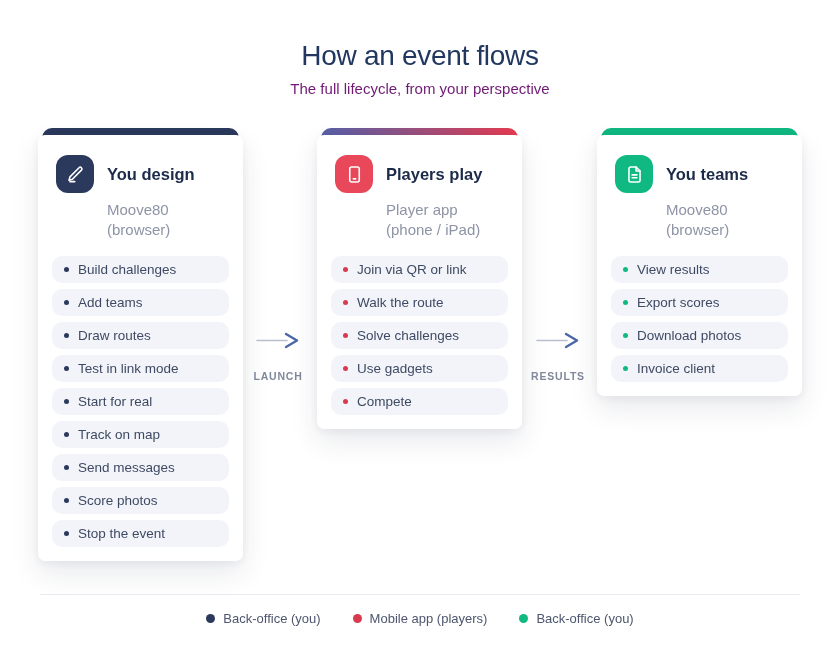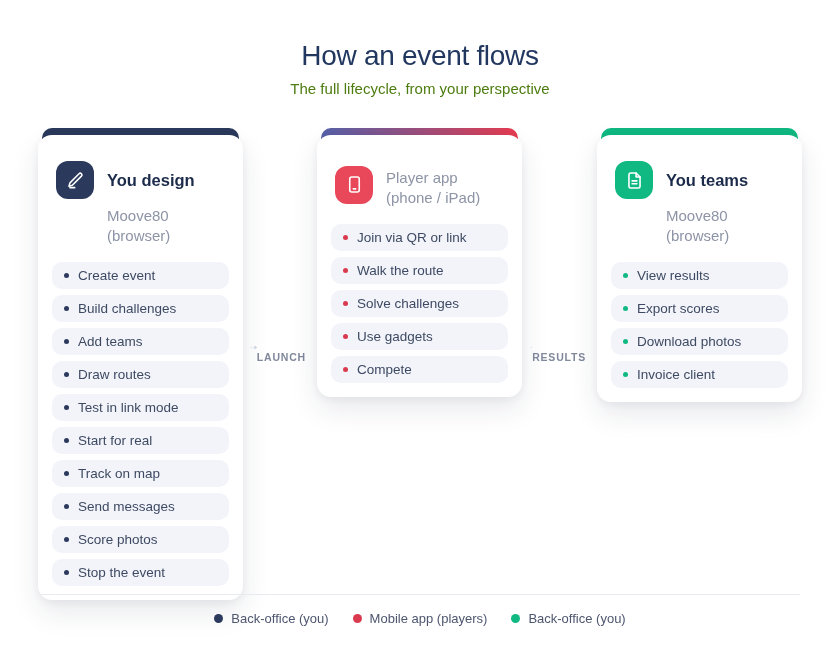--- a/index.html
+++ b/index.html
@@ -11,40 +11,40 @@
   .page { position: relative; width: 840px; height: 664px; background: #fff; }
 
   
   .page-title {
     position: absolute; top: 40px; left: 0; width: 100%;
     text-align: center; font-size: 28px; font-weight: 400;
     color: #21375f; letter-spacing: -0.3px;
   }
   .page-subtitle {
     position: absolute; top: 80px; left: 0; width: 100%;
-    text-align: center; font-size: 15px; color: #4d7c0f;
+    text-align: center; font-size: 15px; color: #701a75;
   }
 
   
   .card { position: absolute; width: 205px; top: 128px; }
   .card-design { left: 38px; }
   .card-play   { left: 317px; }
   .card-review { left: 597px; }
 
   .cap {
     height: 15px; margin: 0 4px;
     border-radius: 10px 10px 4px 4px;
   }
   .cap-navy  { background: #2b3a5c; }
   .cap-grad  { background: linear-gradient(90deg, #5561a9, #e63c50); }
   .cap-green { background: #10b981; }
 
   .card-body {
     position: relative; margin-top: -8px; background: #ffffff;
-    border-radius: 14px; padding: 26px 14px 14px 14px;
+    border-radius: 7px; padding: 20px 14px 14px 14px;
     box-shadow: 0 12px 28px rgba(30, 41, 70, 0.10), 0 2px 8px rgba(30, 41, 70, 0.06);
   }
 
   .card-head {
     display: grid; grid-template-columns: 38px 1fr;
     column-gap: 13px; align-items: center; padding-left: 4px;
   }
   .icon-box {
     width: 38px; height: 38px; border-radius: 12px;
     display: flex; align-items: center; justify-content: center;
@@ -70,38 +70,38 @@
   }
   .items li:last-child { margin-bottom: 0; }
   .dot { width: 5px; height: 5px; border-radius: 50%; flex: 0 0 auto; }
   .dot-navy  { background: #2b3a5c; }
   .dot-red   { background: #d93a4e; }
   .dot-green { background: #10b981; }
 
   
   .connector {
     position: absolute; top: 331px; width: 56px;
-    display: flex; align-items: center;
+    display: flex; flex-direction: column; align-items: center;
   }
   .connector-launch  { left: 250px; }
   .connector-results { left: 530px; }
   .connector svg { width: 44px; height: 19px; display: block; }
   .connector-label {
     margin-top: 20px; font-size: 10.5px; font-weight: 700;
     letter-spacing: 0.8px; color: #80889b;
   }
 
   
   .divider {
     position: absolute; top: 594px; left: 40px; right: 40px;
     border: none; border-top: 1px solid #e8eaef;
   }
   .legend {
     position: absolute; top: 611px; left: 0; width: 100%;
-    display: flex; justify-content: center; gap: 24px;
+    display: flex; justify-content: center; gap: 32px;
   }
   .legend-item { display: flex; align-items: center; gap: 8px;
     font-size: 13px; color: #4d566e; }
   .legend-dot { width: 9px; height: 9px; border-radius: 50%; }
 </style>
 </head>
 <body>
 
 <div class="page">
 
@@ -117,24 +117,20 @@
               <path d="M16.5 3.5a2.1 2.1 0 0 1 3 3L8 18l-4.2 1.2L5 15 16.5 3.5z"></path>
               <line x1="5" y1="21" x2="11" y2="21"></line>
             </svg>
         </span>
         <h2 class="card-title">You design</h2>
         <p class="card-sub">Moove80 (browser)</p>
       </div>
       <ul class="items">
         <li>
             <span class="dot dot-navy"></span>
-            <span>Create event</span>
-          </li>
-        <li>
-            <span class="dot dot-navy"></span>
             <span>Build challenges</span>
           </li>
         <li>
             <span class="dot dot-navy"></span>
             <span>Add teams</span>
           </li>
         <li>
             <span class="dot dot-navy"></span>
             <span>Draw routes</span>
           </li>
@@ -177,20 +173,21 @@
   <section class="card card-play">
     <div class="cap cap-grad"></div>
     <div class="card-body">
       <div class="card-head">
         <span class="icon-box icon-red">
           <svg viewBox="0 0 24 24">
               <rect x="6" y="2.5" width="12" height="19" rx="2.5"></rect>
               <line x1="10.5" y1="17.5" x2="13.5" y2="17.5"></line>
             </svg>
         </span>
+        <h2 class="card-title">Players play</h2>
         <p class="card-sub">Player app (phone / iPad)</p>
       </div>
       <ul class="items">
         <li>
             <span class="dot dot-red"></span>
             <span>Join via QR or link</span>
           </li>
         <li>
             <span class="dot dot-red"></span>
             <span>Walk the route</span>

